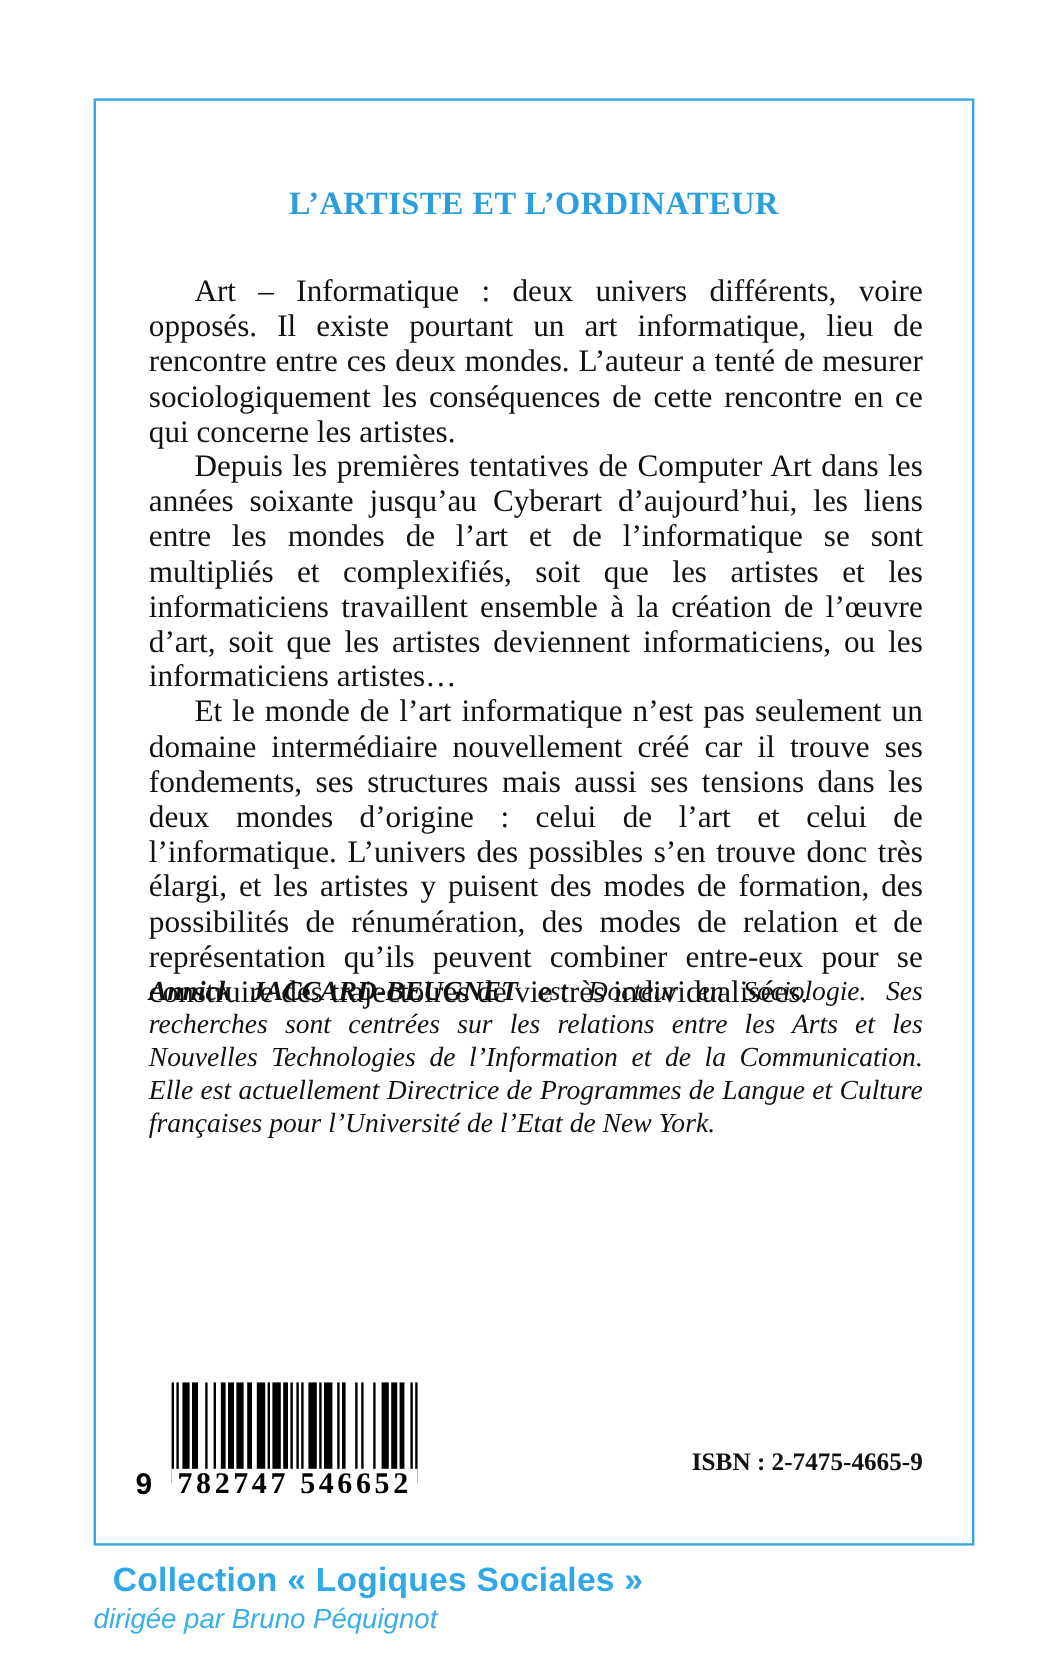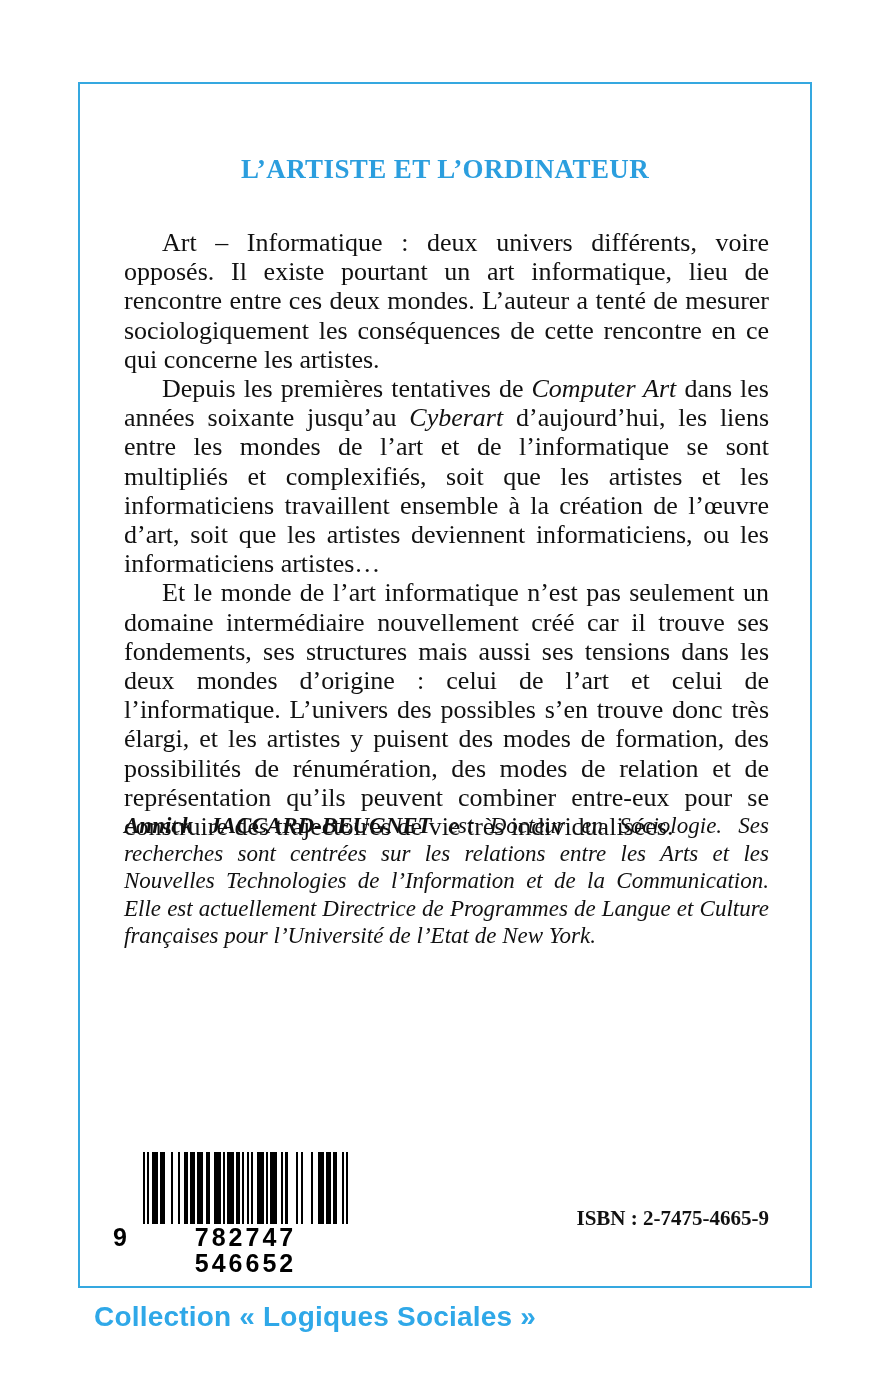--- a/index.html
+++ b/index.html
@@ -51,21 +51,21 @@
     font-size: 26px;
     line-height: 29.2px;
     text-align: justify;
     text-justify: inter-word;
     color: #111111;
   }
   #blurb p {
     margin: 0;
     text-indent: 38px;
   }
-  #blurb p .ital { font-style: italic; }
+  #blurb p .ital { }
 
   
   #author-bio {
     position: absolute;
     left: 124px;
     top: 812px;
     width: 645px;
     font-size: 23px;
     line-height: 27.5px;
     font-style: italic;
@@ -97,21 +97,21 @@
     top: 0;
     height: 100%;
     background: #000000;
   }
   #barcode-digits {
     position: absolute;
     left: 30px;
     top: 72px;
     width: 205px;
     height: 26px;
-    font-family: Liberation Sans, sans-serif;
+    font-family: Liberation Serif, serif;
     font-size: 25px;
     font-weight: bold;
     letter-spacing: 3px;
     color: #000000;
     background: #ffffff;
     text-align: center;
     line-height: 26px;
   }
   #barcode-lead {
     position: absolute;
@@ -215,13 +215,14 @@
   <div id="barcode-lead">9</div>
   <div id="barcode-digits">782747 546652</div>
 </div>
 
 <div id="isbn-block">
   <div>ISBN : 2-7475-4665-9</div>
 </div>
 
 <div id="collection-banner">
   <div id="collection-title">Collection « Logiques Sociales »</div>
+  <div id="collection-subtitle">dirigée par Bruno Péquignot</div>
 </div>
 
 </body></html>

